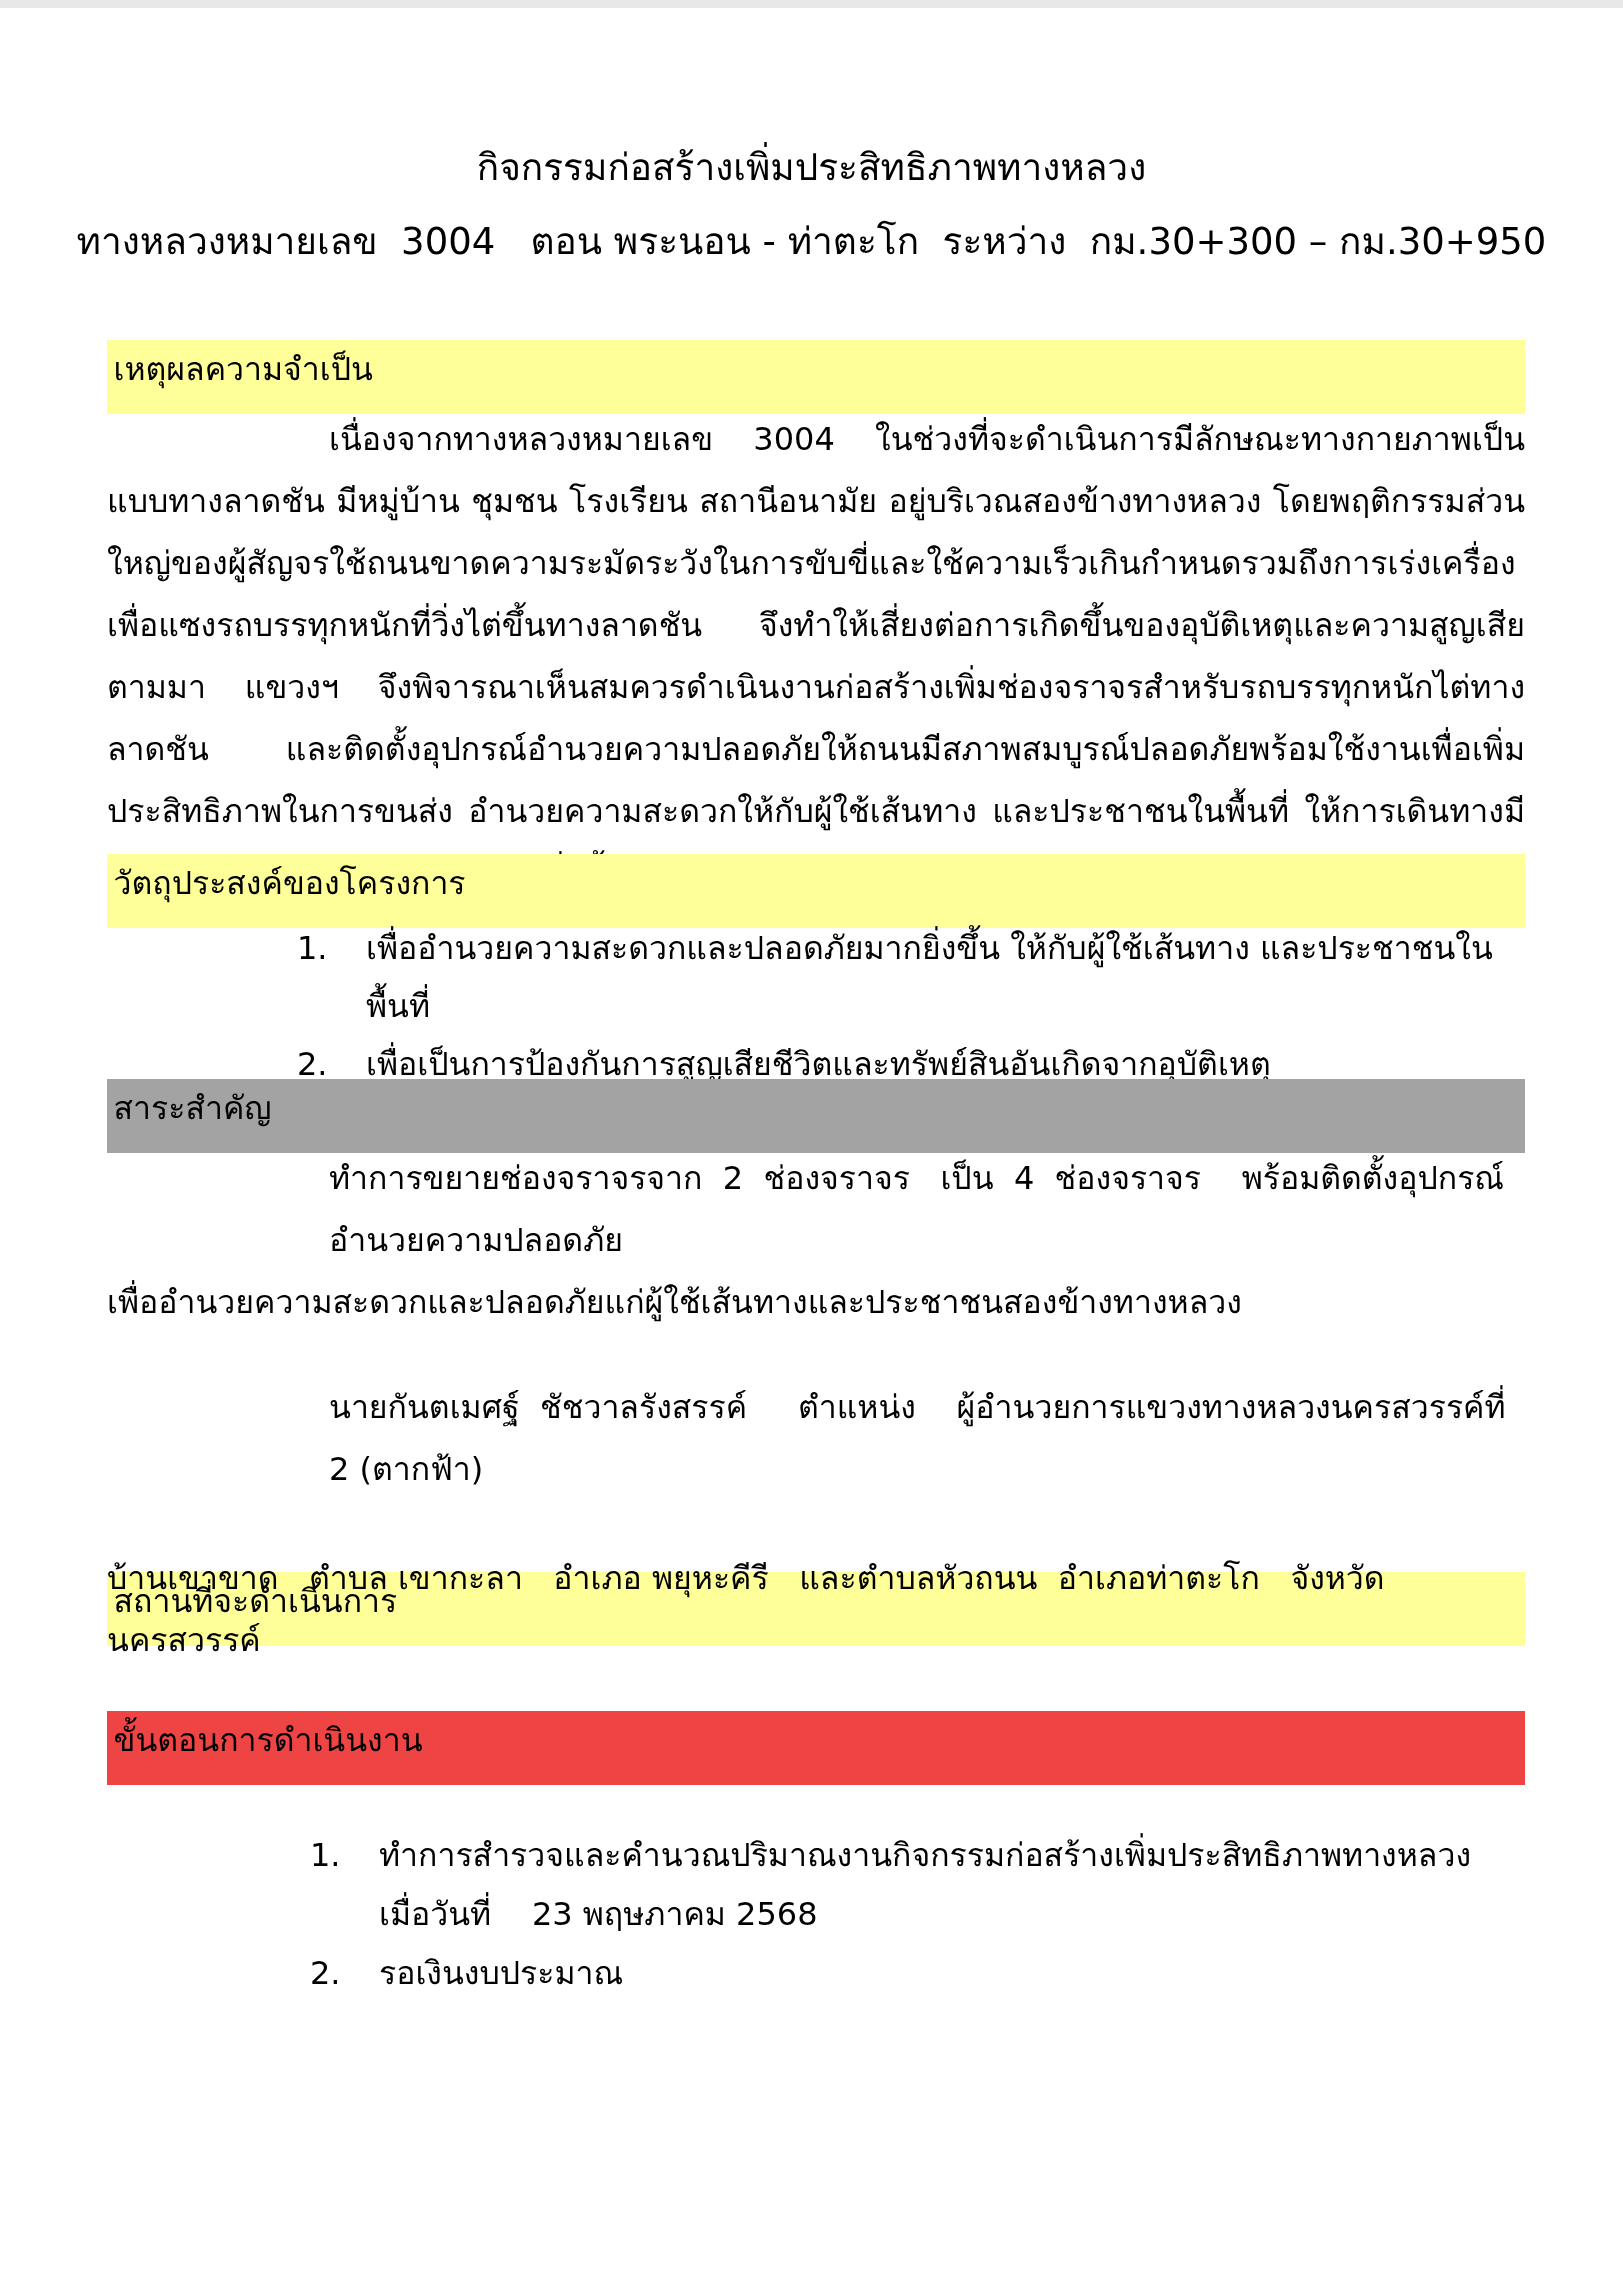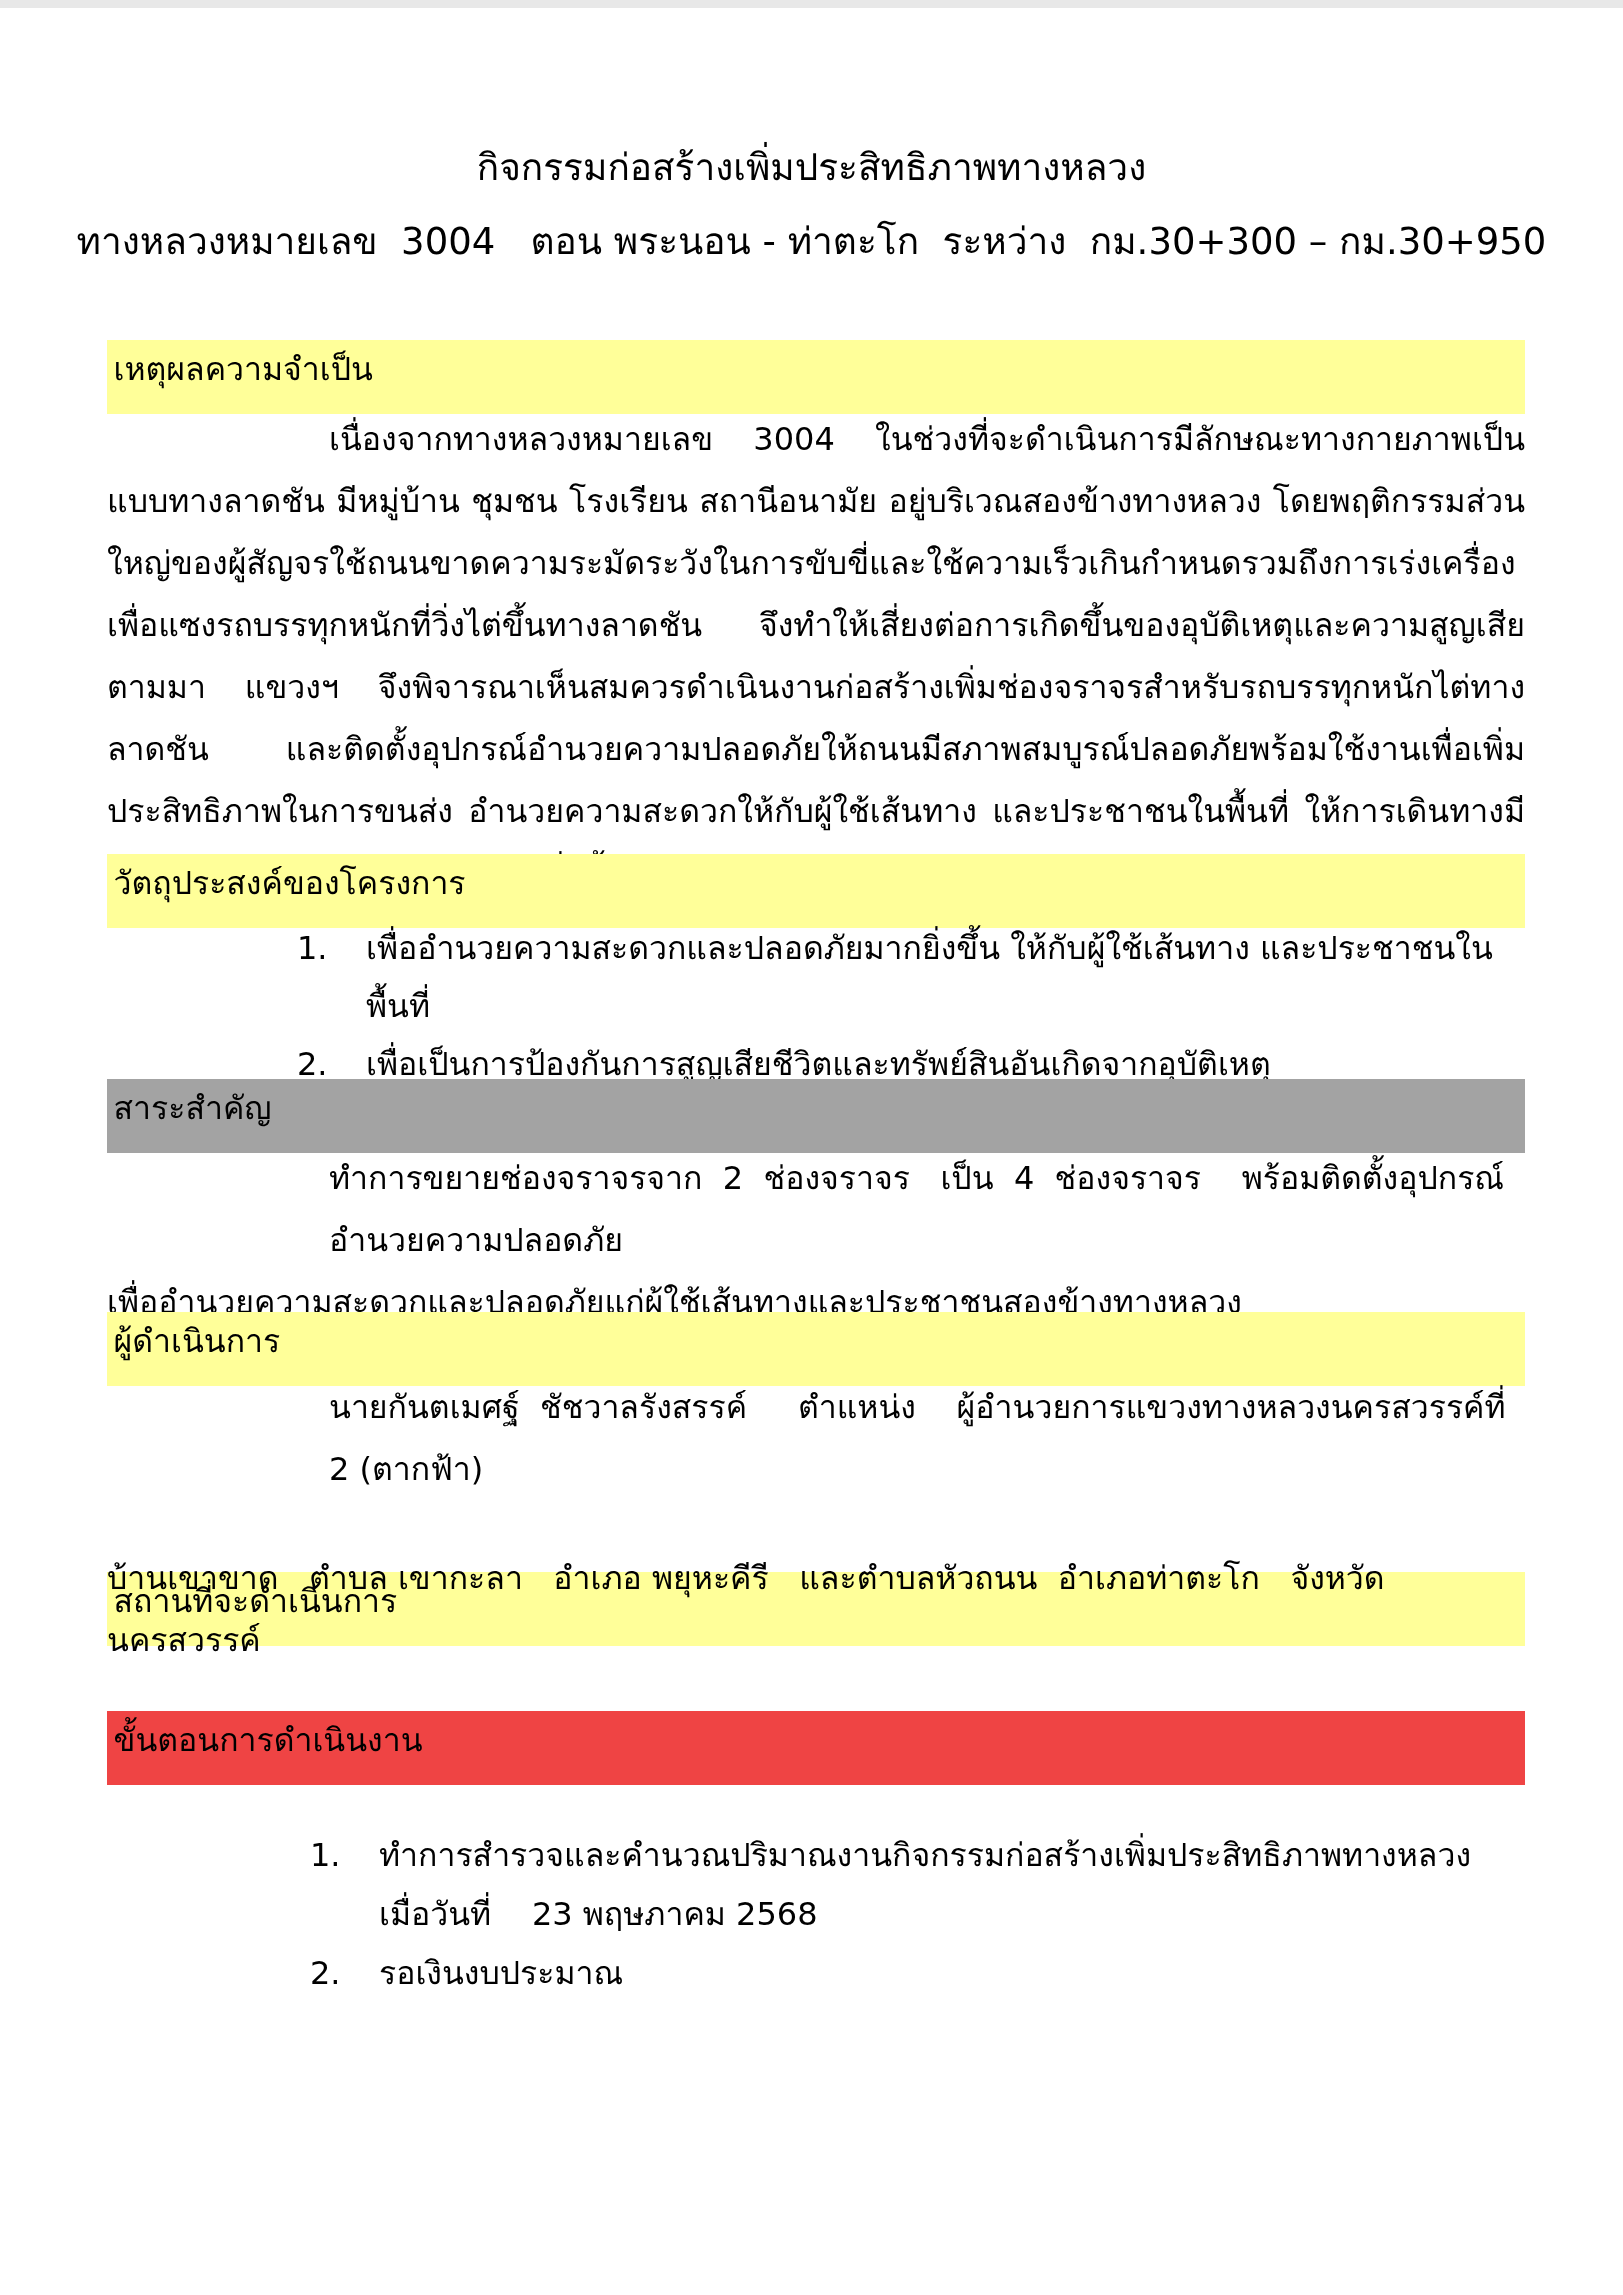--- a/index.html
+++ b/index.html
@@ -95,21 +95,20 @@
       <span class="otext">เพื่อเป็นการป้องกันการสูญเสียชีวิตและทรัพย์สินอันเกิดจากอุบัติเหตุ</span>
     </div>
   </div>
 
   <div id="bar-essence" class="heading" style="background: #a3a3a3;">สาระสำคัญ</div>
   <div id="para-essence" class="block">
     <div class="line indent">ทำการขยายช่องจราจรจาก  2  ช่องจราจร   เป็น  4  ช่องจราจร    พร้อมติดตั้งอุปกรณ์อำนวยความปลอดภัย</div>
     <div class="line">เพื่ออำนวยความสะดวกและปลอดภัยแก่ผู้ใช้เส้นทางและประชาชนสองข้างทางหลวง</div>
   </div>
 
-  <div id="bar-operator" class="heading" style="background: rgb(255, 255, 153);">ผู้ดำเนินการ</div>
   <div id="para-operator" class="block">
     <div class="line indent">นายกันตเมศฐ์  ชัชวาลรังสรรค์     ตำแหน่ง    ผู้อำนวยการแขวงทางหลวงนครสวรรค์ที่ 2 (ตากฟ้า)</div>
   </div>
 
   <div id="bar-location" class="heading" style="background: rgb(255, 255, 153);">สถานที่จะดำเนินการ</div>
   <div id="para-location" class="block">
     <div class="line">บ้านเขาขาด   ตำบล เขากะลา   อำเภอ พยุหะคีรี   และตำบลหัวถนน  อำเภอท่าตะโก   จังหวัด นครสวรรค์</div>
   </div>
 
   <div id="bar-steps" class="heading" style="background: #ef4444;">ขั้นตอนการดำเนินงาน</div>

